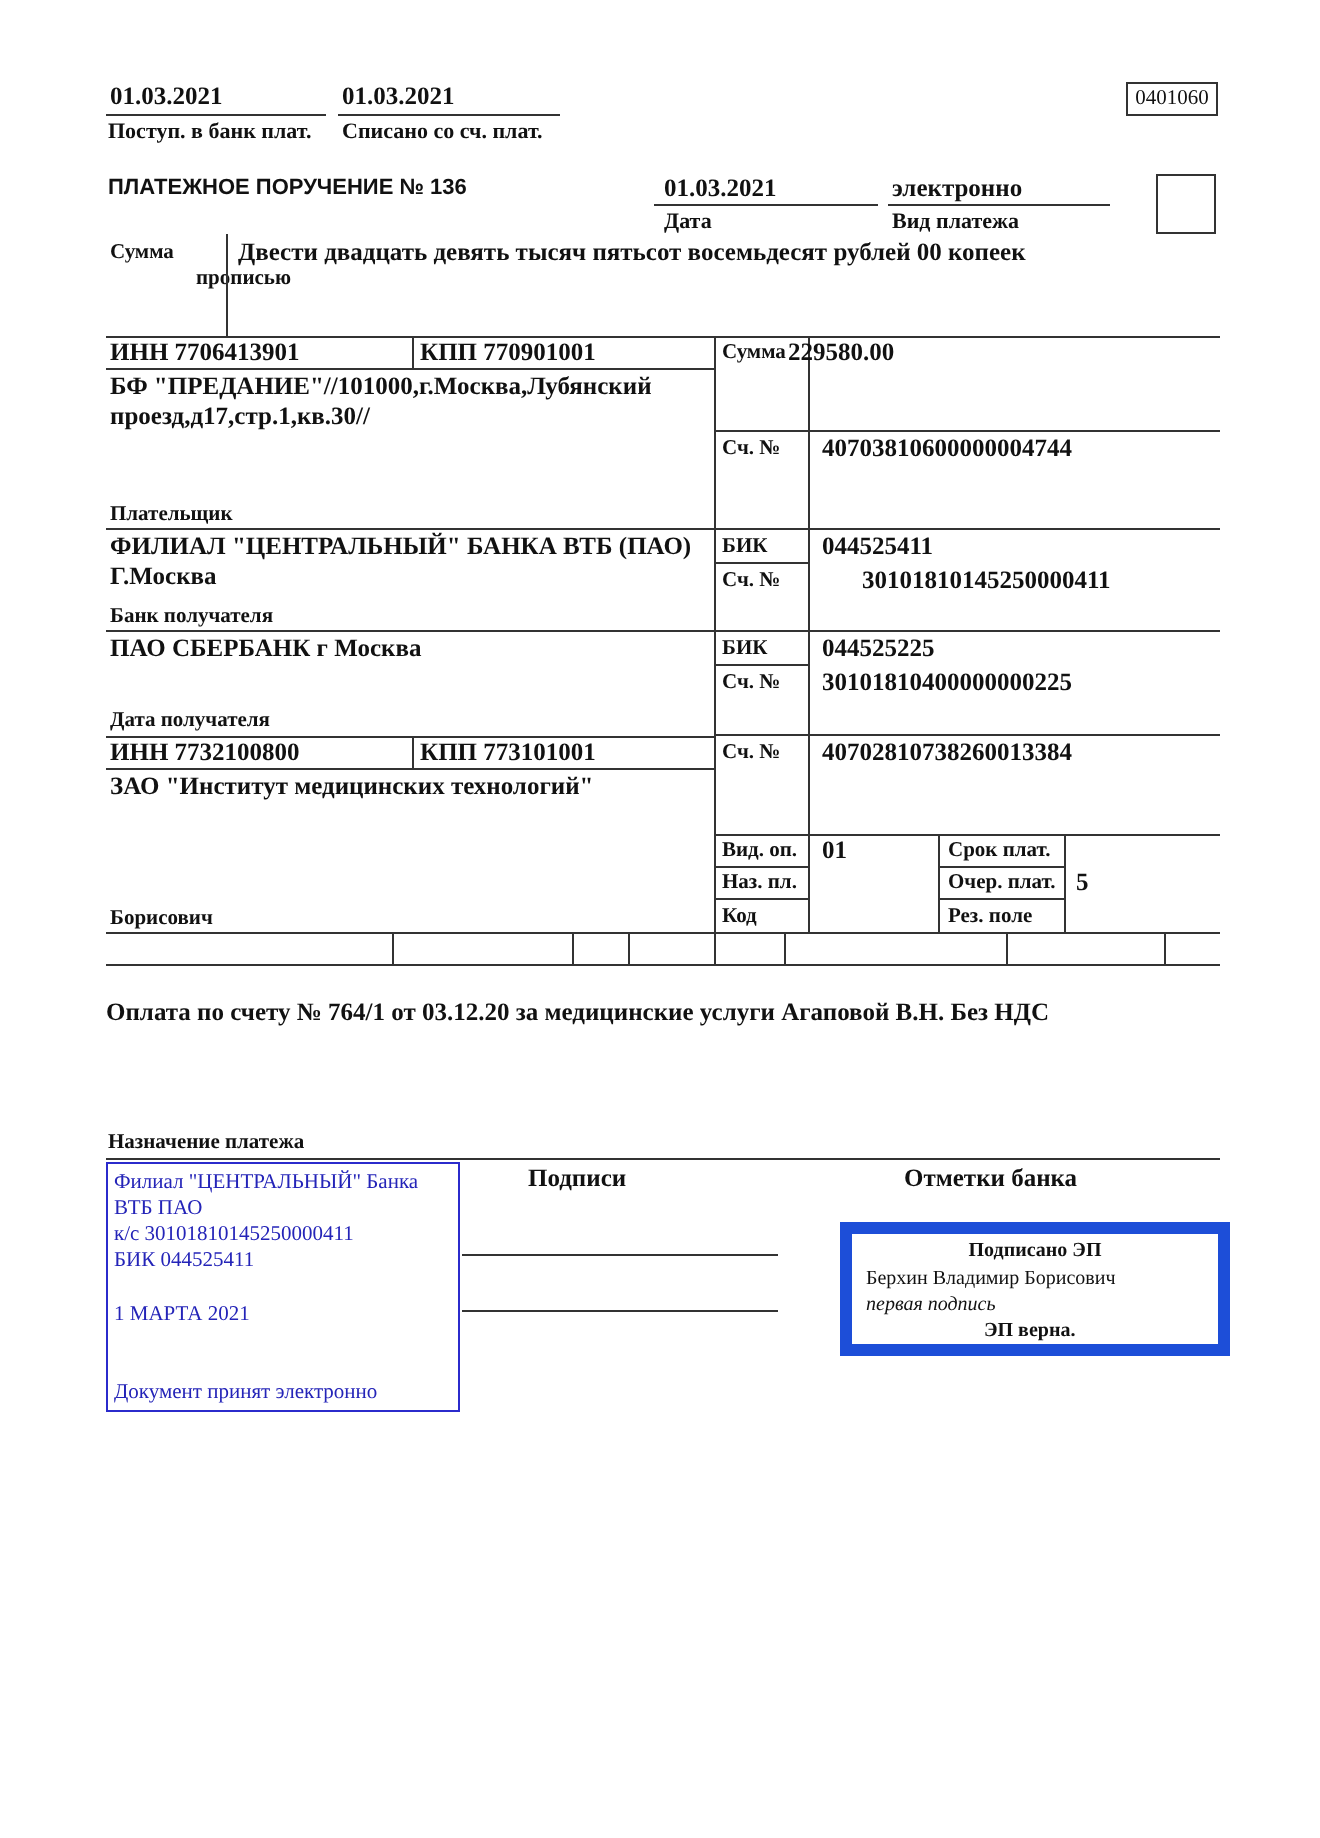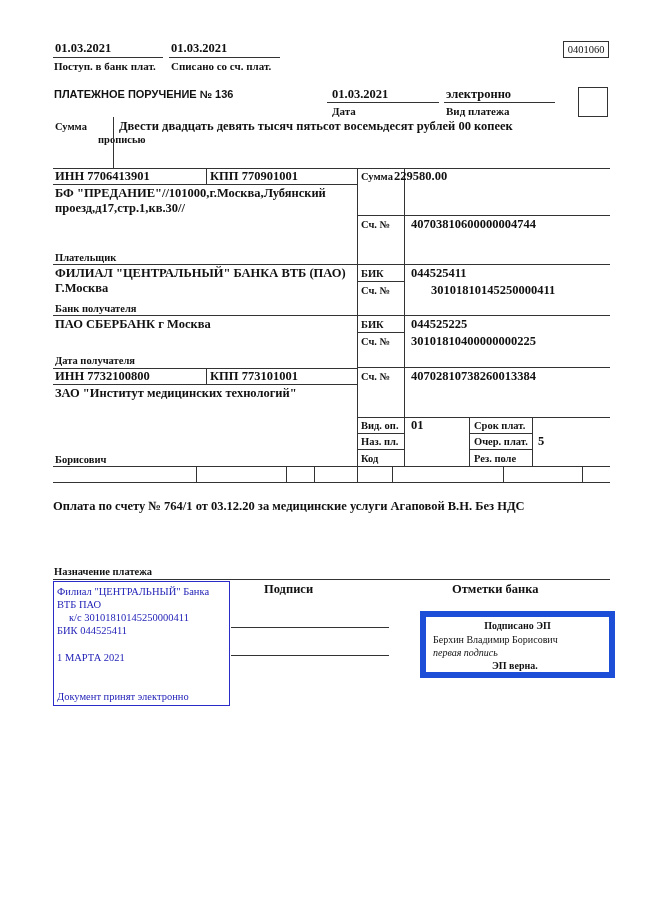--- a/index.html
+++ b/index.html
@@ -126,21 +126,21 @@
 <div class="hl" style="left:53px;top:579px;width:557px;"></div>
 
 <div class="abs t13" style="left:264px;top:582px;">Подписи</div>
 <div class="abs t13" style="left:452px;top:582px;">Отметки банка</div>
 <div class="hl" style="left:231px;top:627px;width:158px;"></div>
 <div class="hl" style="left:231px;top:655px;width:158px;"></div>
 
 <div class="stamp" style="left:53px;top:581px;width:175px;height:123px;">
   <div style="position:absolute;left:3px;top:3px;">Филиал "ЦЕНТРАЛЬНЫЙ" Банка</div>
   <div style="position:absolute;left:3px;top:16px;">ВТБ ПАО</div>
-  <div style="position:absolute;left:15px;top:29px;">к/с 30101810145250000411</div>
+  <div style="position:absolute;left:3px;top:29px;">к/с 30101810145250000411</div>
   <div style="position:absolute;left:3px;top:42px;">БИК 044525411</div>
   <div style="position:absolute;left:3px;top:69px;">1 МАРТА 2021</div>
   <div style="position:absolute;left:3px;top:108px;text-align:right;">Документ принят электронно</div>
 </div>
 
 <div class="ep" style="left:420px;top:611px;width:183px;height:55px;">
   <div style="position:absolute;left:0;right:0;top:2px;text-align:center;font-weight:bold;">Подписано ЭП</div>
   <div style="position:absolute;left:7px;top:16px;white-space:nowrap;">Берхин Владимир Борисович</div>
   <div style="position:absolute;left:7px;top:29px;font-style:italic;white-space:nowrap;">первая подпись</div>
   <div style="position:absolute;left:66px;top:42px;font-weight:bold;white-space:nowrap;">ЭП верна.</div>

